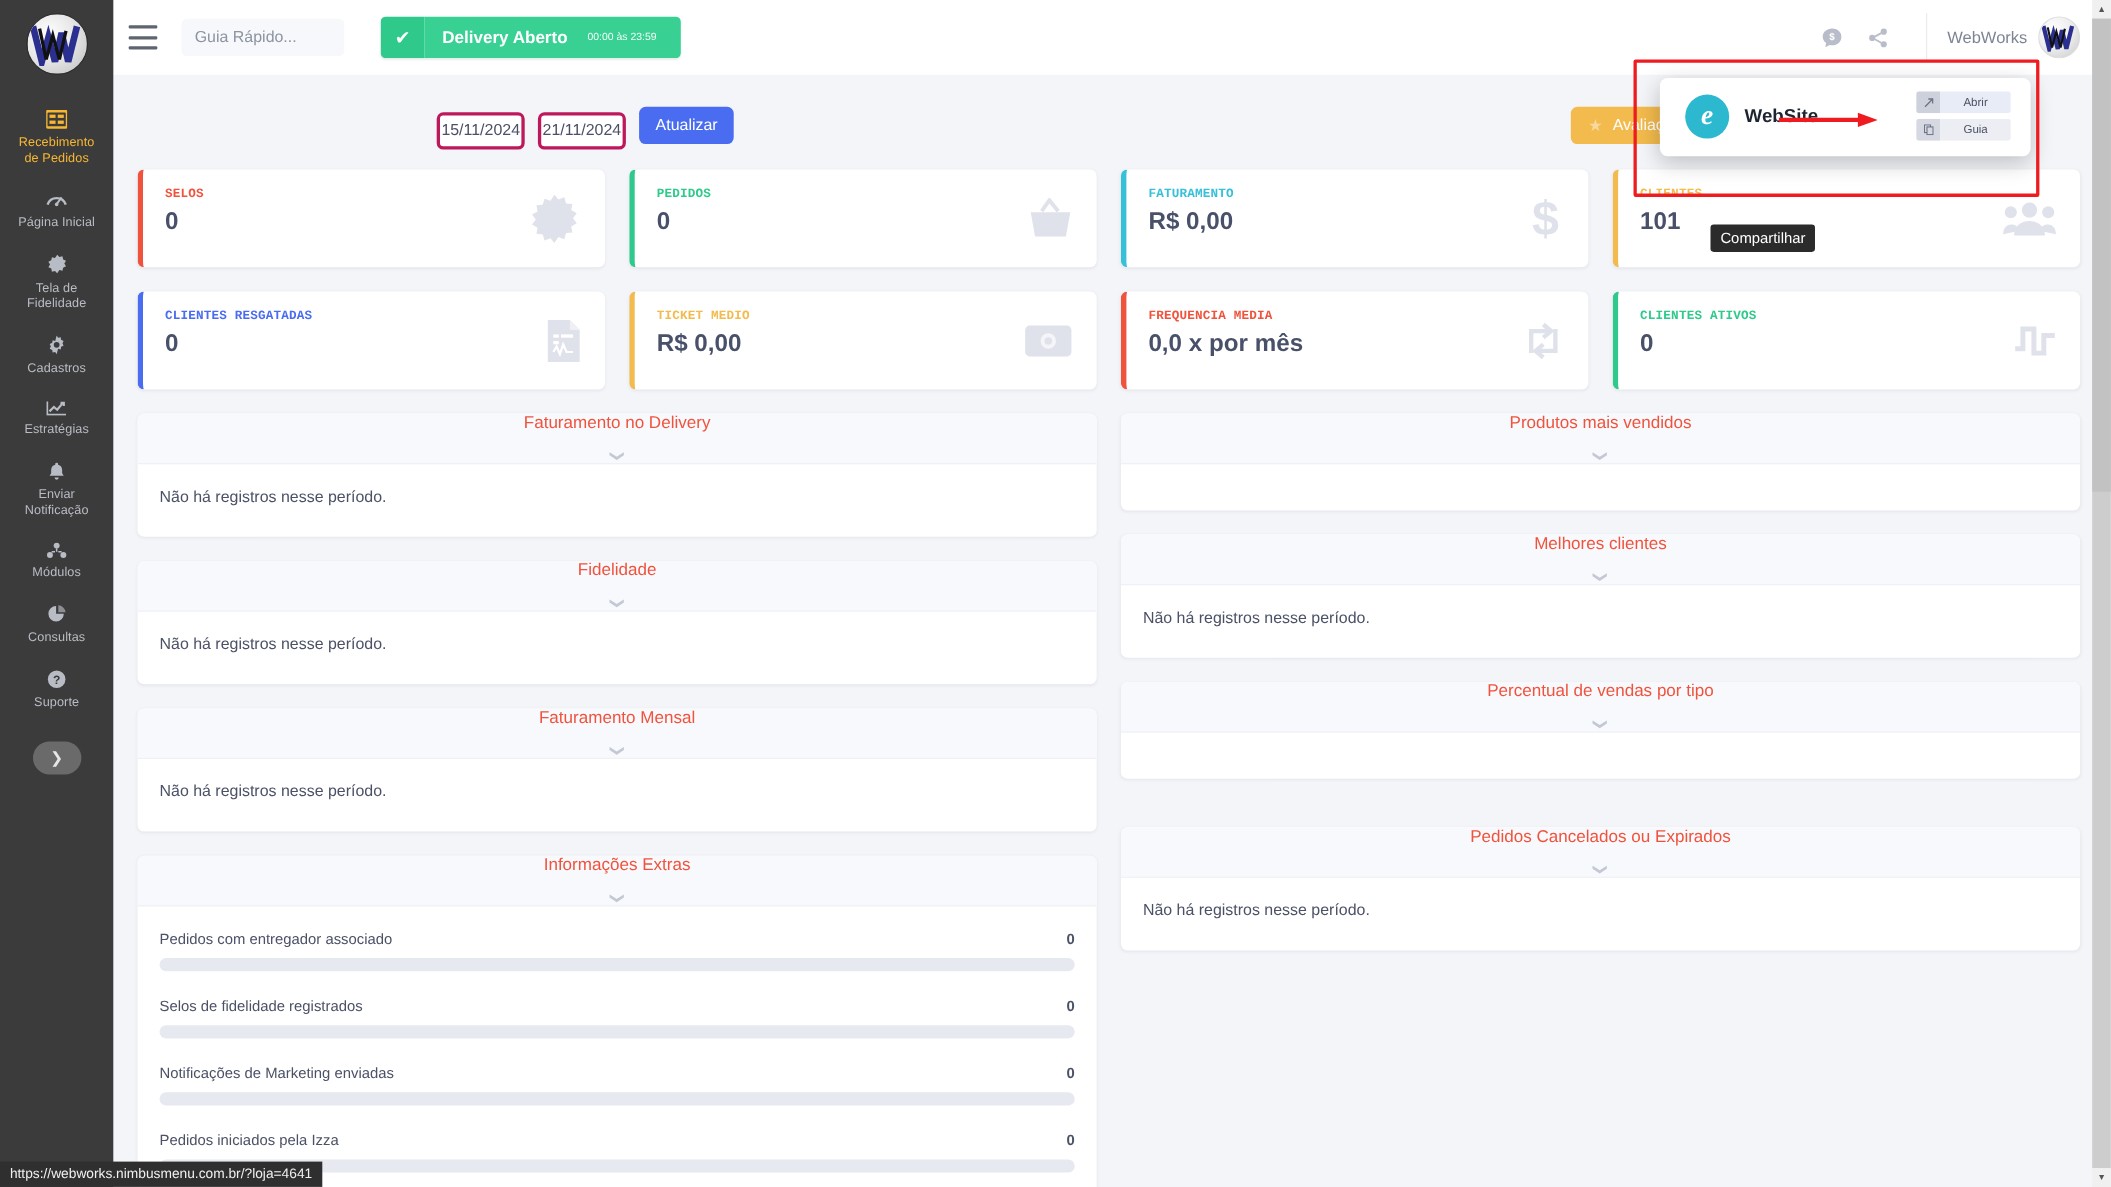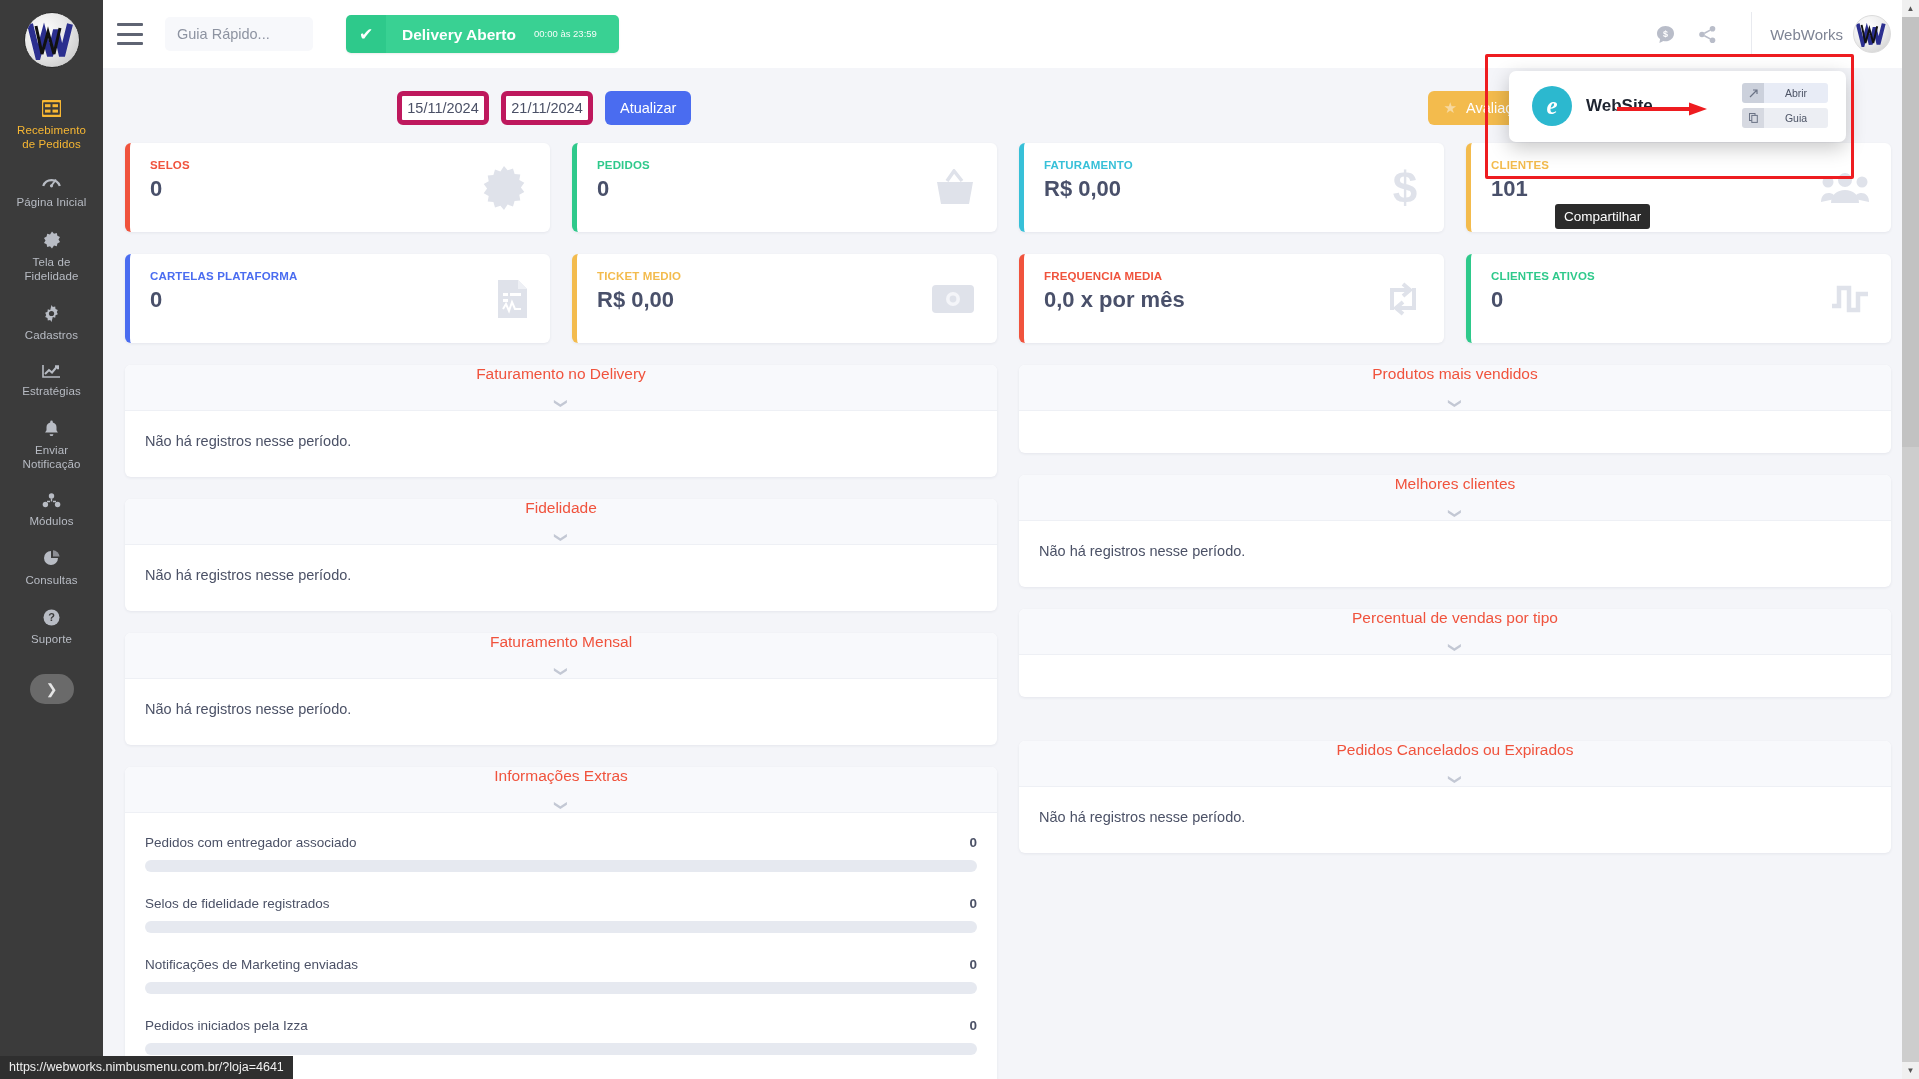--- a/index.html
+++ b/index.html
@@ -105,23 +105,23 @@
 
   
   .content { padding: 0 28px 0 22px; position: relative; }
 
   .filterbar {
     display: flex; align-items: center;
     padding: 23px 0 18px 0;
   }
   .filter-inner { display:flex; align-items:center; gap: 12px; margin: 0 auto 0 272px; }
   .date-input {
-    width: 92px; height: 34px; background:#fff; border: 5px solid #be185d;
+    width: 80px; height: 34px; background:#fff; border: 3px solid #be185d;
     border-radius: 6px; display:flex; align-items:center; justify-content:center;
-    font-size: 14.5px; color:#4a5066; cursor: pointer;
+    font-size: 14.5px; color:#4a5066; cursor: pointer; margin-top: 11px;
   }
   .btn-atualizar {
     height: 34px; padding: 0 15px; background: #4a6cf0; color:#fff;
     border: none; border-radius: 6px; font-size: 14.5px; cursor: pointer;
     font-family: inherit;
   }
   .btn-avaliacoes {
     margin-left: auto; margin-right: 322px;
     height: 34px; padding: 0 16px; background: #f3bb4d; color:#fff;
     border:none; border-radius: 6px; font-size: 14.5px; cursor:pointer;
@@ -132,21 +132,21 @@
 
   
   .stats-row { display: flex; gap: 22px; margin-bottom: 22px; }
   .stat-card {
     flex: 1 1 0; height: 89px; background:#fff;
     border-radius: 6px; border-left: 5px solid #ccc;
     box-shadow: 0 1px 3px rgba(30,40,70,.07);
     position: relative; padding: 16px 18px 0 20px;
     overflow: hidden;
   }
-  .stat-label { font-size: 11.5px; font-weight: 700; letter-spacing: .15px; }
+  .stat-label { font-size: 11.5px; font-weight: 700; letter-spacing: .15px; font-family: Liberation Mono, monospace; }
   .stat-value { font-size: 22px; font-weight: 700; color:#49506a; margin-top: 5px; }
   .stat-icon {
     position:absolute; right: 22px; top: 50%; transform: translateY(-50%);
     color: #dfe2ea; line-height: 0;
   }
 
   
   .panels { display: flex; gap: 22px; align-items: flex-start; }
   .col { flex: 1 1 0; display: flex; flex-direction: column; gap: 22px; }
   .panel {
@@ -471,21 +471,21 @@
                 <circle cx="41" cy="11" r="5.5" fill="currentColor"></circle>
                 <path d="M0 31c0-6 3.5-9 7.5-9S14 24 14 28" fill="currentColor"></path>
                 <path d="M48 31c0-6-3.5-9-7.5-9S34 24 34 28" fill="currentColor"></path>
               </svg>
           </span>
         </div>
       </div>
 
       <div class="stats-row">
         <div class="stat-card" style="border-left-color:#4a6cf0">
-          <div class="stat-label" style="color:#4a6cf0">CARTELAS PLATAFORMA</div>
+          <div class="stat-label" style="color:#4a6cf0">CLIENTES RESGATADAS</div>
           <div class="stat-value">0</div>
           <span class="stat-icon">
             <svg width="32" height="40" viewBox="0 0 32 40">
                 <path d="M2 1h20l9 9v29H2z" fill="currentColor"></path>
                 <path d="M22 1v9h9" fill="#eef0f5"></path>
                 <rect x="7" y="14" width="5" height="3" fill="#fff"></rect>
                 <rect x="14" y="14" width="11" height="3" fill="#fff"></rect>
                 <rect x="7" y="20" width="5" height="3" fill="#fff"></rect>
                 <path d="M7 30l3-5 3 7 3-9 3 7h6" fill="none" stroke="#fff" stroke-width="2"></path>
               </svg>

